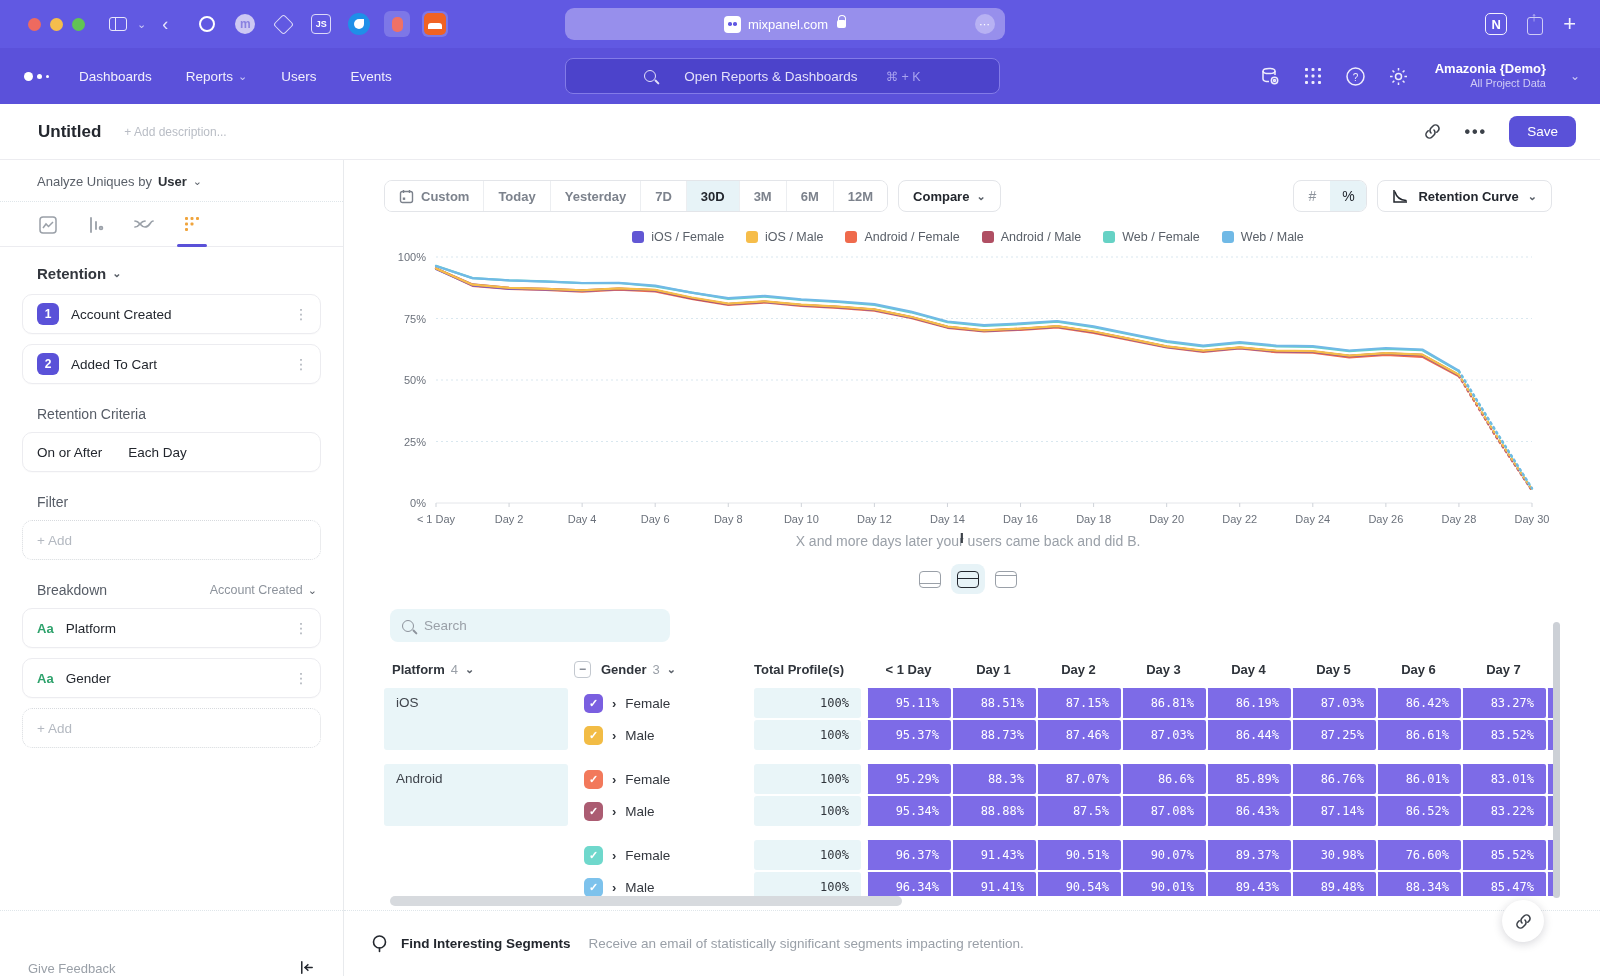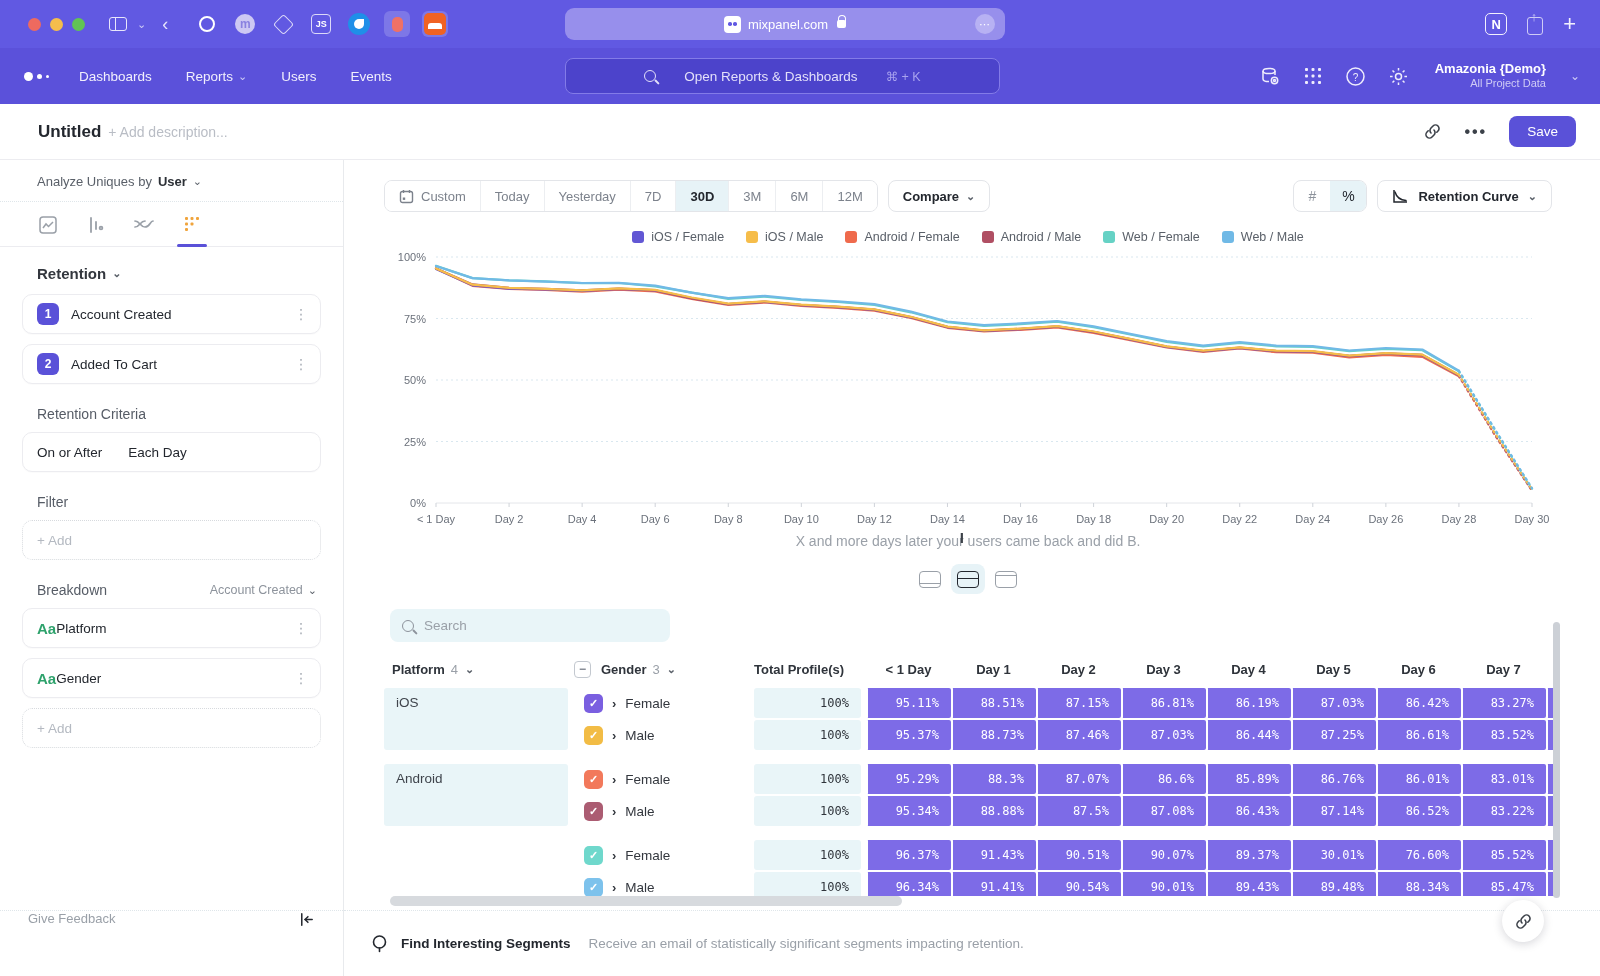--- a/index.html
+++ b/index.html
@@ -63,21 +63,21 @@
   .nav-ic { color:#efedfc; display:flex; align-items:center;}
   .account { text-align:right; line-height:1.25; margin-left:4px;}
   .account .name{ font-size:13px; font-weight:bold; color:#fff;}
   .account .sub{ font-size:11px; color:#cfcbf5;}
   .acct-chev{ color:#cfcbf5; font-size:12px; margin-left:2px;}
 
   
   .title-row { position:absolute; left:0; top:104px; width:1600px; height:56px; background:#fff;
     border-bottom:1px solid #ececf0; display:flex; align-items:center; padding:0 24px 0 38px;}
   .report-title { font-size:17px; font-weight:bold; color:#23272e; }
-  .desc-placeholder { font-size:14px; color:#b9bdc5; margin-left:7px;}
+  .desc-placeholder { font-size:12px; color:#b9bdc5; margin-left:23px;}
   .title-actions { margin-left:auto; display:flex; align-items:center; gap:22px;}
   .link-ic svg, .more-dots { color:#3c4149; }
   .more-dots { font-size:16px; letter-spacing:2px; font-weight:bold; color:#3c4149;}
   .save-btn { background:#5a51d8; color:#fff; font-size:13.5px; border:none; border-radius:8px; padding:8px 18px; cursor:pointer;}
 
   
   .side { position:absolute; left:0; top:160px; width:344px; bottom:0; background:#fff; border-right:1px solid #e8eaed; }
   .side-inner { padding:14px 22px 0 22px; }
   .analyze-row { display:flex; align-items:center; gap:6px; font-size:13px; color:#5a6069; padding-left:15px;}
   .analyze-row .val { color:#2c3036; font-weight:bold; }
@@ -88,34 +88,34 @@
   .itab svg { display:block; }
   .itab.active::after { content:""; position:absolute; left:-4px; right:-4px; bottom:-11px; height:3px; background:#5a51d8; border-radius:2px;}
   .sec-head { display:flex; align-items:center; gap:6px; font-size:15px; color:#33373e; font-weight:bold; margin:18px 0 12px 0; padding-left:15px;}
   .sec-sub { font-size:14px; color:#565c66; margin:22px 0 10px 0; padding-left:15px; display:flex; align-items:center;}
   .sec-sub .right { margin-left:auto; color:#8d939c; font-size:12.5px; display:flex; gap:5px; align-items:center; padding-right:4px;}
   .card { background:#fff; border:1px solid #ececf0; border-radius:10px; height:40px; display:flex; align-items:center;
     padding:0 12px 0 14px; margin-bottom:10px; font-size:13.5px; color:#23272e; box-shadow:0 1px 1px rgba(40,40,60,.02);}
   .card .kebab { margin-left:auto; color:#a7acb4; font-size:14px;}
   .step-badge { width:22px; height:22px; border-radius:6px; background:#5a51d8; color:#fff; font-size:12px; font-weight:bold;
     display:flex; align-items:center; justify-content:center; margin-right:12px;}
-  .aa-badge { color:#2ea26c; font-weight:bold; font-size:15px; }
+  .aa-badge { color:#2ea26c; font-weight:bold; font-size:13px; margin-right:12px;}
   .crit-card span + span { margin-left:26px; }
   .add-card { border:1px dotted #d7dade; border-radius:10px; height:40px; display:flex; align-items:center; padding-left:14px;
     color:#b4b9c1; font-size:13.5px; margin-bottom:10px;}
   .side-footer { position:absolute; bottom:0; left:0; right:0; height:66px; border-top:1px dotted #dfe6ea;
-    display:flex; align-items:flex-start; padding:0 28px; color:#9aa0a8; font-size:13px;}
+    display:flex; align-items:flex-end; padding:0 28px; color:#9aa0a8; font-size:13px;}
   .collapse-ic { margin-left:auto; color:#23272e; }
 
   
   .main { position:absolute; left:344px; top:160px; right:0; bottom:66px; background:#fff; overflow:hidden;
     padding:20px 48px 0 40px; }
   .toolbar { display:flex; align-items:center; }
   .seg-group { display:flex; border:1px solid #e3e5e9; border-radius:8px; overflow:hidden; background:#fff; height:32px;}
-  .seg { display:flex; align-items:center; gap:7px; padding:0 14px; font-size:13px; color:#7c828c; border-right:1px solid #eceef1; cursor:pointer; background:#fff;}
+  .seg { display:flex; align-items:center; gap:7px; padding:0 14px; font-size:13px; color:#7c828c; border-right:1px solid #eceef1; cursor:pointer; background:#fff;font-weight:bold;}
   .seg:last-child { border-right:none; }
   .seg.active { background:#e7f3f7; color:#23272e; font-weight:bold; }
   .compare-btn { margin-left:10px; border:1px solid #e3e5e9; border-radius:8px; height:32px; display:flex; align-items:center;
     gap:7px; padding:0 14px; font-size:13px; color:#23272e; font-weight:bold; background:#fff; cursor:pointer;}
   .toolbar-right { margin-left:auto; display:flex; align-items:center; gap:10px;}
   .toggle-group { display:flex; border:1px solid #e3e5e9; border-radius:8px; overflow:hidden; height:32px;}
   .tg { width:36px; display:flex; align-items:center; justify-content:center; font-size:14px; color:#8d939c; cursor:pointer;}
   .tg.active { background:#e7f3f7; color:#23272e; }
   .view-btn { border:1px solid #e3e5e9; border-radius:8px; height:32px; display:flex; align-items:center; gap:9px;
     padding:0 14px; font-size:13px; color:#23272e; font-weight:bold; background:#fff; cursor:pointer;}
@@ -678,21 +678,21 @@
             <span class="gcb" style="background: rgb(111, 216, 204);">✓</span>
             <span class="g-chev">›</span>
             <span>Female</span>
           </div>
           <div class="tcell" style="grid-column: 3;">100%</div>
           <div class="vcell" style="grid-column: 4;">96.37%</div>
           <div class="vcell" style="grid-column: 5;">91.43%</div>
           <div class="vcell" style="grid-column: 6;">90.51%</div>
           <div class="vcell" style="grid-column: 7;">90.07%</div>
           <div class="vcell" style="grid-column: 8;">89.37%</div>
-          <div class="vcell" style="grid-column: 9;">30.01%</div>
+          <div class="vcell" style="grid-column: 9;">30.98%</div>
           <div class="vcell" style="grid-column: 10;">76.60%</div>
           <div class="vcell" style="grid-column: 11;">85.52%</div>
           <div class="vcell"></div>
           <div class="gcell" style="grid-column: 2;">
             <span class="gcb" style="background: rgb(125, 194, 236);">✓</span>
             <span class="g-chev">›</span>
             <span>Male</span>
           </div>
           <div class="tcell" style="grid-column: 3;">100%</div>
           <div class="vcell" style="grid-column: 4;">96.34%</div>

